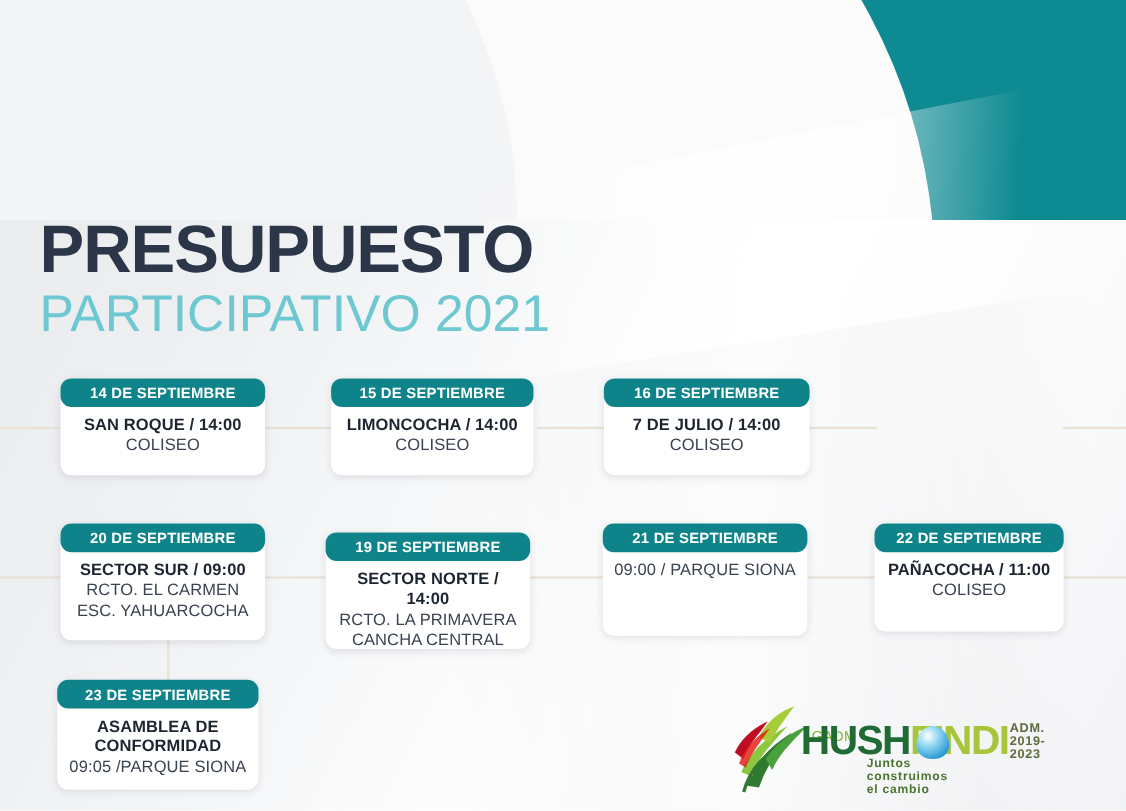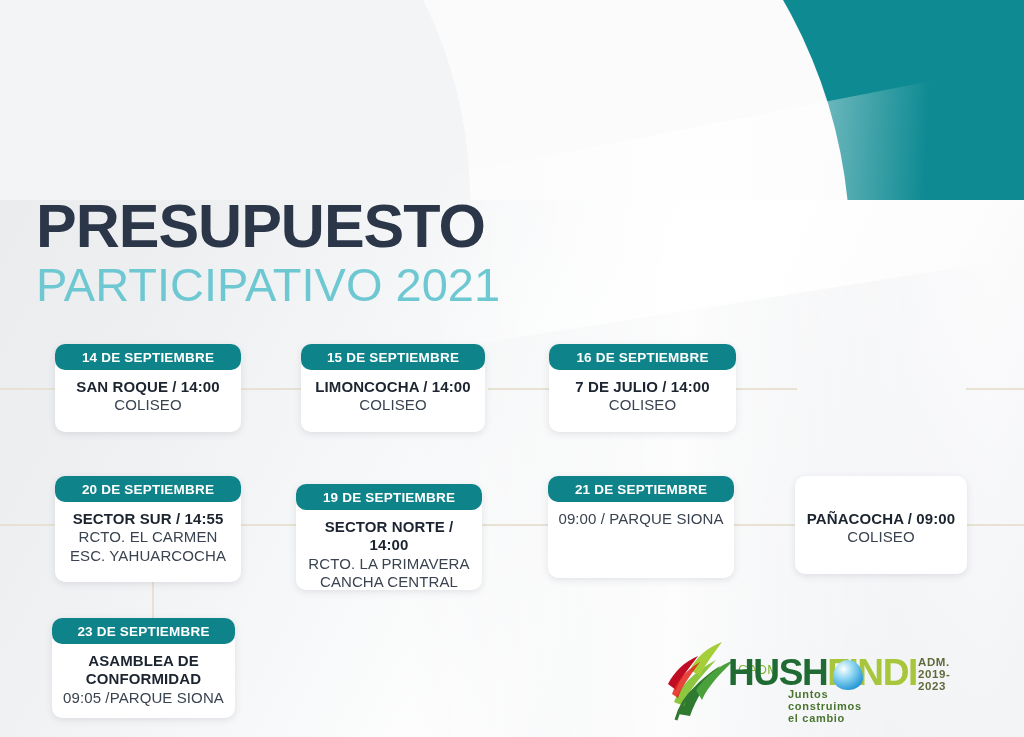--- a/index.html
+++ b/index.html
@@ -449,21 +449,21 @@
     <div class="card-body">
       <div class="card-line1">7 DE JULIO / 14:00</div>
       <div class="card-line2">COLISEO</div>
     </div>
   </div>
 
 
   <div class="card" style="left:55px; top:476px; width:186px; height:106px;">
     <div class="card-badge">20 DE SEPTIEMBRE</div>
     <div class="card-body">
-      <div class="card-line1">SECTOR SUR / 14:55</div>
+      <div class="card-line1">SECTOR SUR / 09:00</div>
       <div class="card-line2">RCTO. EL CARMEN
 ESC. YAHUARCOCHA</div>
     </div>
   </div>
 
   <div class="card" style="left:296px; top:484px; width:186px; height:106px;">
     <div class="card-badge">19 DE SEPTIEMBRE</div>
     <div class="card-body">
       <div class="card-line1">SECTOR NORTE / 14:00</div>
       <div class="card-line2">RCTO. LA PRIMAVERA
@@ -472,22 +472,23 @@
   </div>
 
   <div class="card" style="left:548px; top:476px; width:186px; height:102px;">
     <div class="card-badge">21 DE SEPTIEMBRE</div>
     <div class="card-body">
       <div class="card-line2">09:00 / PARQUE SIONA</div>
     </div>
   </div>
 
   <div class="card" style="left:795px; top:476px; width:172px; height:98px;">
-    <div class="card-body">
-      <div class="card-line1">PAÑACOCHA  / 09:00</div>
+    <div class="card-badge">22 DE SEPTIEMBRE</div>
+    <div class="card-body">
+      <div class="card-line1">PAÑACOCHA  / 11:00</div>
       <div class="card-line2">COLISEO</div>
     </div>
   </div>
 
   <div class="card" style="left:52px; top:618px; width:183px; height:100px;">
     <div class="card-badge">23 DE SEPTIEMBRE</div>
     <div class="card-body">
       <div class="card-line1">ASAMBLEA DE
 CONFORMIDAD</div>
       <div class="card-line2">09:05 /PARQUE SIONA</div>

